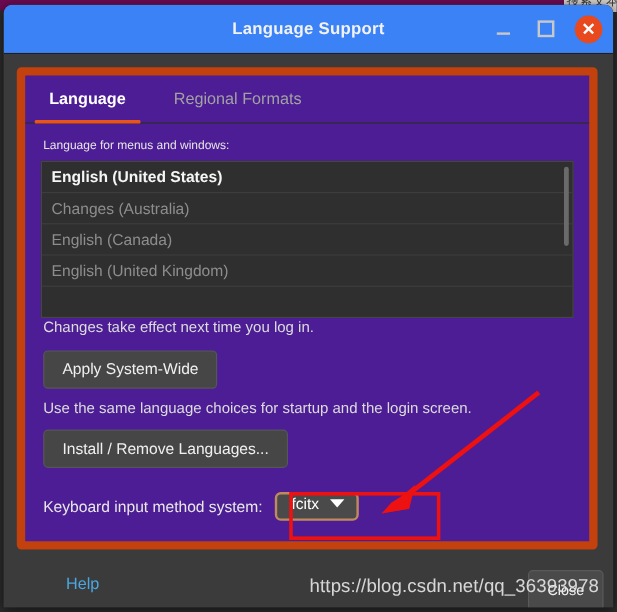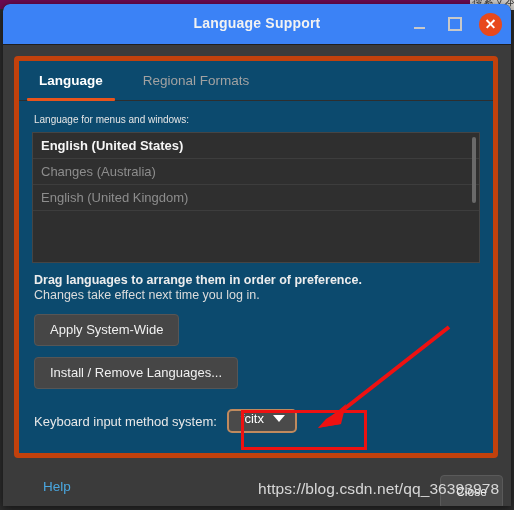--- a/index.html
+++ b/index.html
@@ -119,22 +119,22 @@
     height: 462px;
     background: #3b3b3b;
     padding: 0;
   }
 
   .content-panel {
     position: absolute;
     left: 11px; top: 11px;
     width: 484px;
     height: 402px;
-    background: #0c4a6e;
-    border: 5px solid #c2410c;
+    background: #4c1d95;
+    border: 7px solid #c2410c;
     border-radius: 4px;
     box-sizing: border-box;
     overflow: hidden;
   }
 
   
   .tabs {
     position: relative;
     height: 39px;
     border-bottom: 1px solid #2e2e2e;
@@ -276,21 +276,21 @@
   .caret-down {
     width: 0; height: 0;
     border-left: 6px solid transparent;
     border-right: 6px solid transparent;
     border-top: 7px solid #ffffff;
   }
 
   
   .bottom-bar {
     position: absolute;
-    left: 0; right: 0;
+    left: 12px; right: 0;
     top: 424px;
     height: 38px;
   }
   .help-link {
     position: absolute;
     left: 40px; top: 10px;
     font-size: 13.5px;
     color: #4aa7e0;
     cursor: pointer;
   }
@@ -378,33 +378,34 @@
           </div>
         </div>
 
         <div class="tab-content">
 
           <div class="section-label">Language for menus and windows:</div>
 
           <div class="lang-list">
             <div class="lang-row strong">English (United States)</div>
             <div class="lang-row">Changes (Australia)</div>
+            <div class="lang-row">English (Canada)</div>
             <div class="lang-row">English (United Kingdom)</div>
             <div class="list-scrollbar">
               <div class="list-scrollbar-thumb"></div>
             </div>
           </div>
 
-          <div class="hint-bold">Drag languages to arrange them in order of preference.</div>
           <div class="hint-normal">Changes take effect next time you log in.</div>
 
           <div class="btn-apply-wrap">
             <div class="gbutton">Apply System-Wide</div>
           </div>
 
+          <div class="desc-line">Use the same language choices for startup and the login screen.</div>
 
           <div class="btn-install-wrap">
             <div class="gbutton">Install / Remove Languages...</div>
           </div>
 
           <div class="ime-row">
             <span class="ime-label">Keyboard input method system:</span>
             <div class="ime-select">
               <span>fcitx</span>
               <span class="caret-down"></span>

